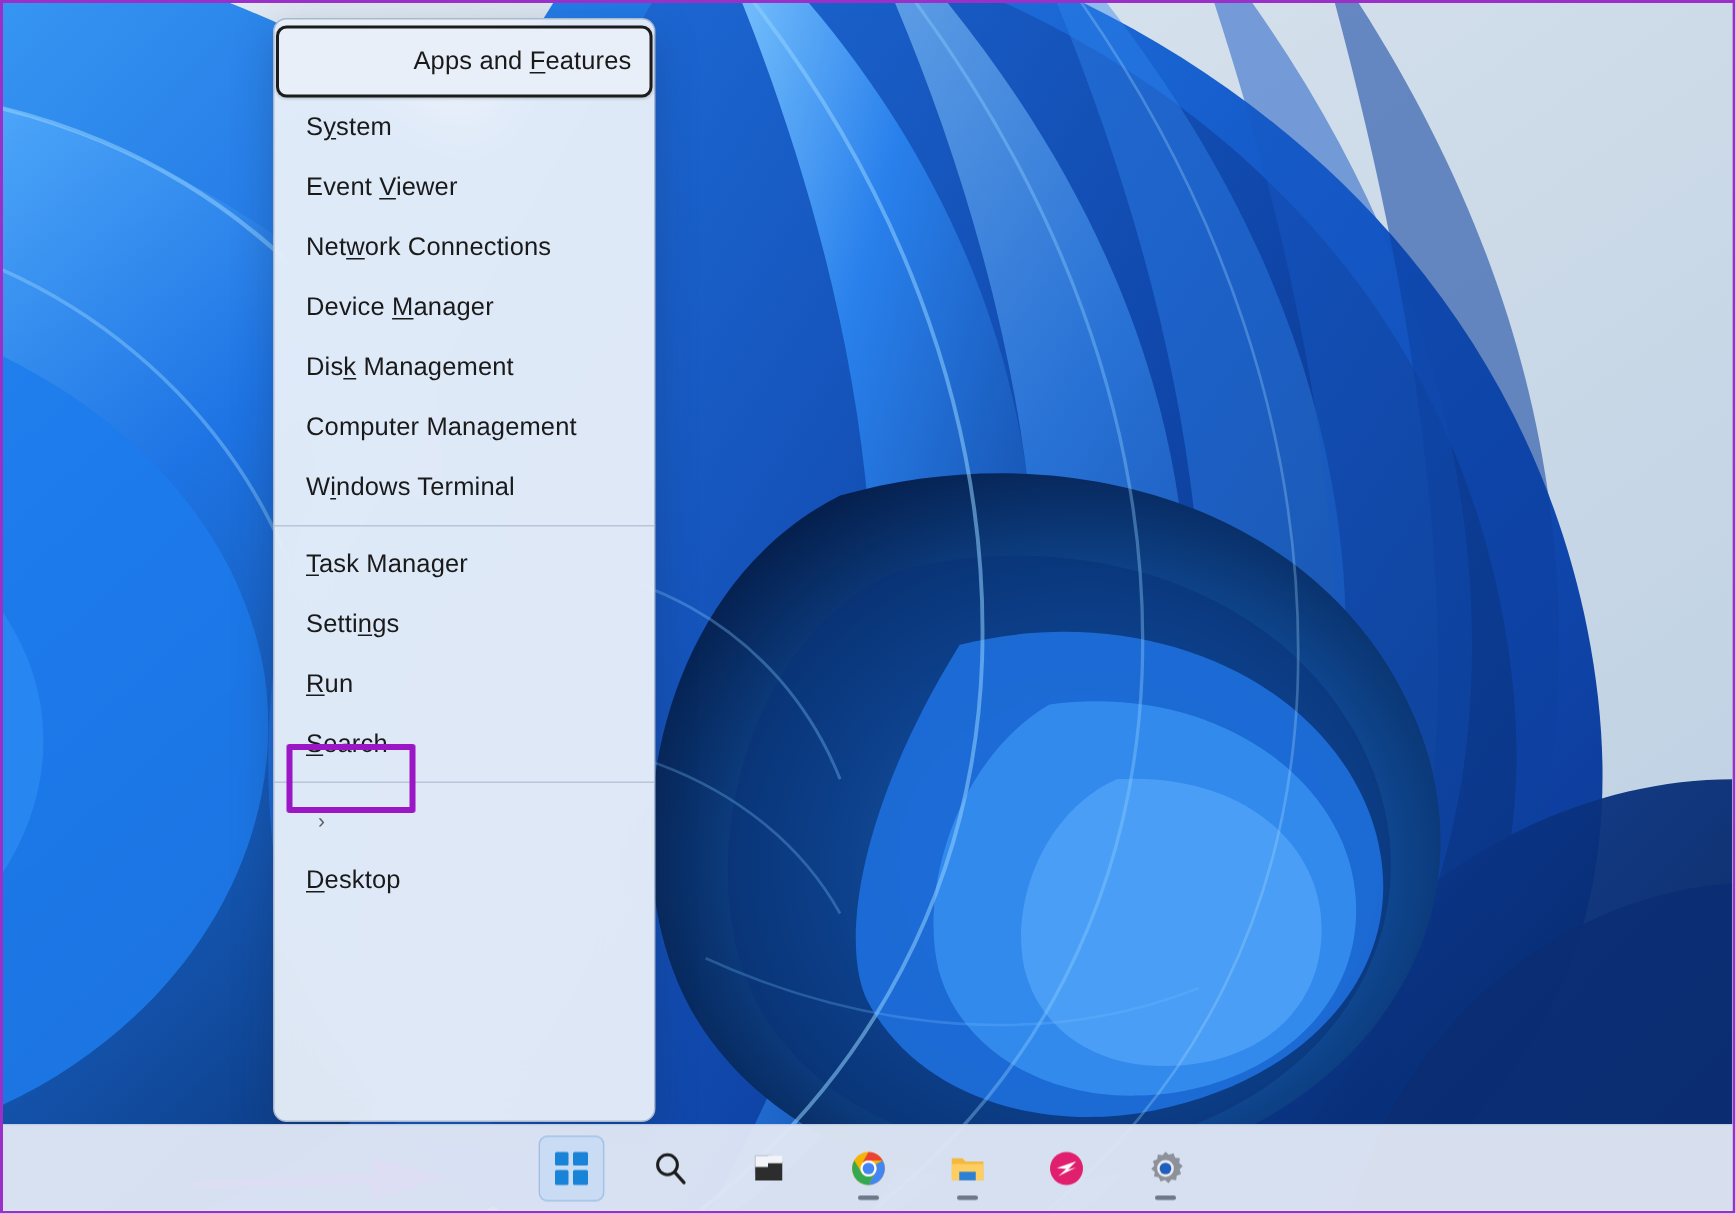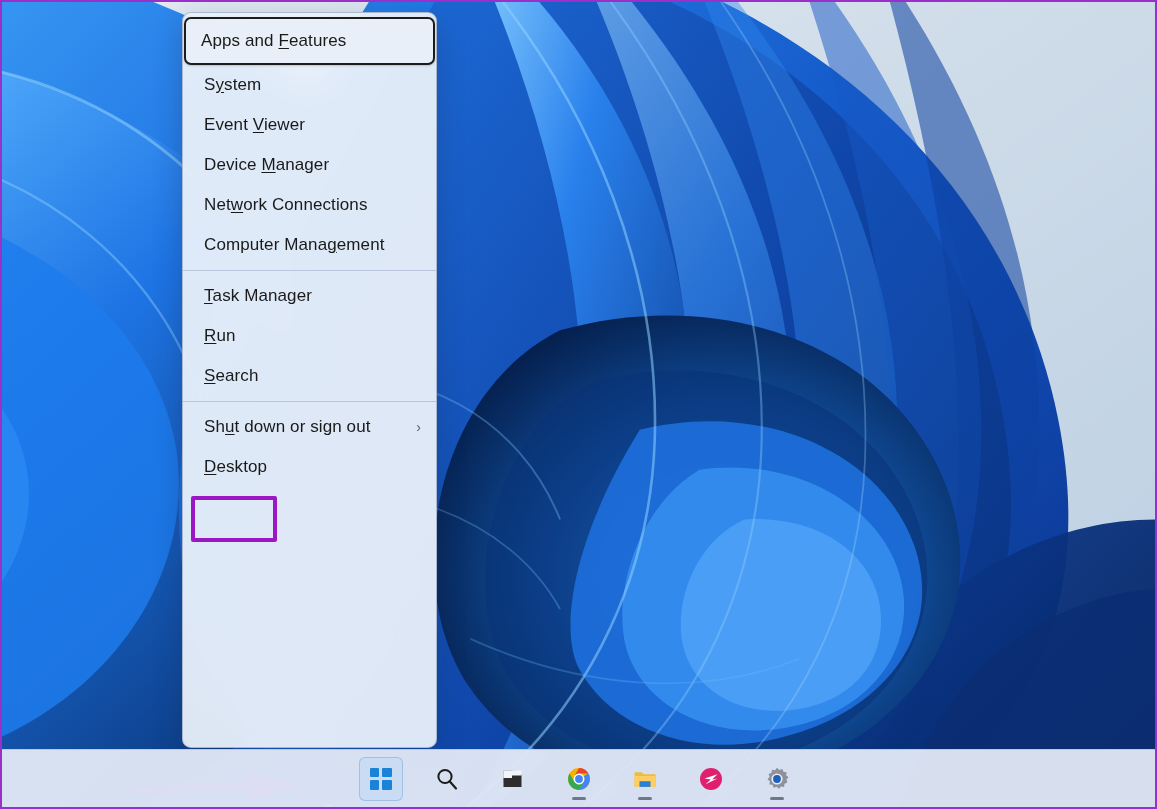--- a/index.html
+++ b/index.html
@@ -71,20 +71,21 @@
     text-underline-offset: 2px;
   }
   .menu-item.focused {
     background: #e9eff8;
     border: 2px solid #1c1c1c;
     border-radius: 7px;
     height: 44px;
     margin: 0 1px 0 1px;
     padding-left: 15px;
     box-shadow: 0 1px 2px rgba(0,0,0,0.18);
+    text-align: right;
   }
   .submenu-chevron {
     font-size: 14px;
     color: #5c5c5c;
     margin-left: 8px;
     line-height: 1;
   }
   .separator {
     height: 1px;
     background: rgba(120,140,170,0.38);
@@ -266,41 +267,49 @@
       <div class="menu-item focused">
         <span class="label">Apps and <span class="ak">F</span>eatures</span>
       </div>
       <div class="menu-item">
         <span class="label">S<span class="ak">y</span>stem</span>
       </div>
       <div class="menu-item">
         <span class="label">Event <span class="ak">V</span>iewer</span>
       </div>
       <div class="menu-item">
+        <span class="label">Net<span class="ak">w</span>ork Connections</span>
+      </div>
+      <div class="menu-item">
         <span class="label">Device <span class="ak">M</span>anager</span>
       </div>
       <div class="menu-item">
-        <span class="label">Net<span class="ak">w</span>ork Connections</span>
+        <span class="label">Dis<span class="ak">k</span> Management</span>
       </div>
       <div class="menu-item">
         <span class="label">Computer Mana<span class="ak">g</span>ement</span>
       </div>
+      <div class="menu-item">
+        <span class="label">W<span class="ak">i</span>ndows Terminal</span>
+      </div>
       <div class="separator"></div>
       <div class="menu-item">
         <span class="label"><span class="ak">T</span>ask Manager</span>
       </div>
       <div class="menu-item">
+        <span class="label">Setti<span class="ak">n</span>gs</span>
+      </div>
+      <div class="menu-item">
         <span class="label"><span class="ak">R</span>un</span>
       </div>
       <div class="menu-item">
         <span class="label"><span class="ak">S</span>earch</span>
       </div>
       <div class="separator"></div>
       <div class="menu-item">
-        <span class="label">Sh<span class="ak">u</span>t down or sign out</span>
         <span class="submenu-chevron">›</span>
       </div>
       <div class="menu-item">
         <span class="label"><span class="ak">D</span>esktop</span>
       </div>
     </div>
 
   <div class="annot-box"></div>
 
   <div class="annot-arrow">

